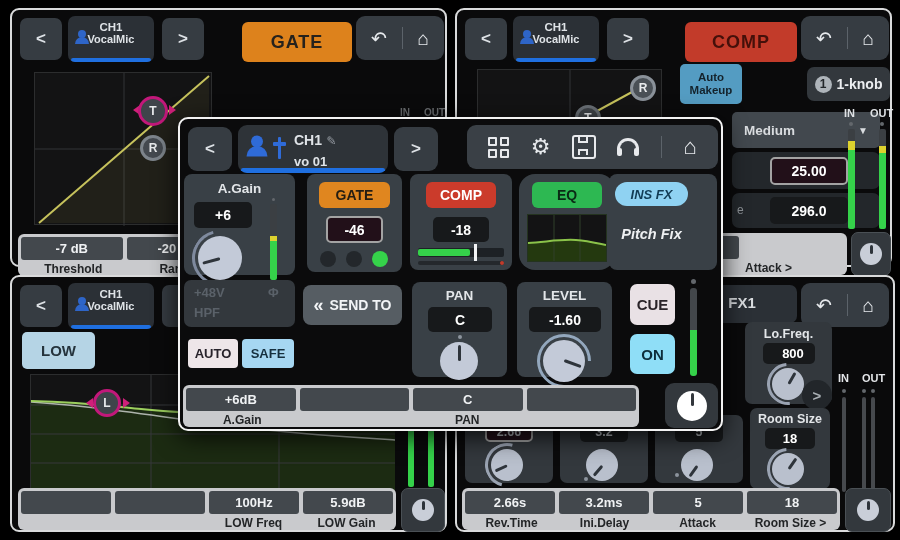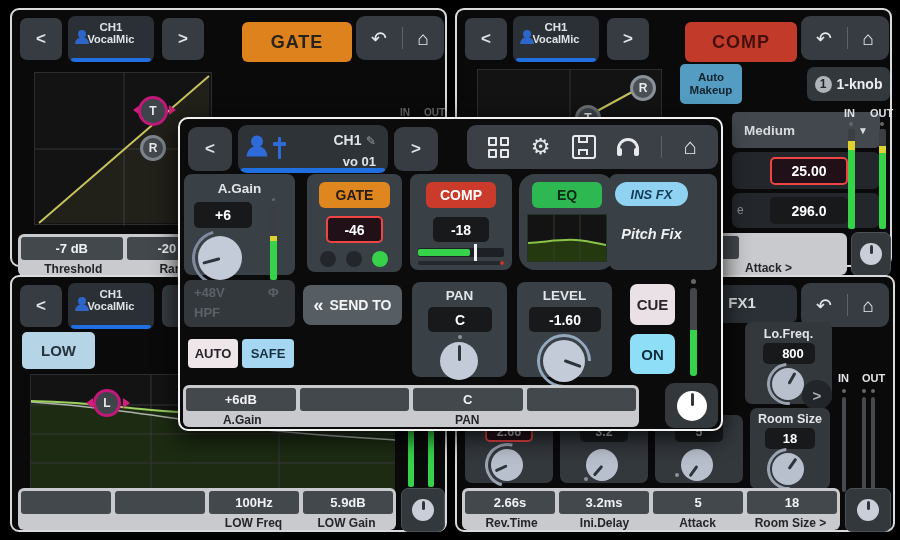--- a/index.html
+++ b/index.html
@@ -23,21 +23,21 @@
   .handle{position:absolute;border-radius:50%;display:flex;align-items:center;justify-content:center;font-weight:bold;font-size:12px;color:#e8eaec;box-sizing:border-box;background:#3f444a;}
   .tri{position:absolute;width:0;height:0;border-top:5px solid transparent;border-bottom:5px solid transparent;}
   .footer{position:absolute;background:#c9cacd;border-radius:6px;padding:3px 3px 0 3px;box-sizing:border-box;}
   .segs{display:flex;gap:4px;height:23px;}
   .seg{flex:1;background:#43484d;border-radius:3px;color:#f0f2f4;font-weight:bold;font-size:13px;display:flex;align-items:center;justify-content:center;}
   .labels{display:flex;height:17px;align-items:center;}
   .lab{flex:1;text-align:center;color:#232527;font-weight:bold;font-size:12px;}
   .card{position:absolute;background:#394046;border-radius:8px;}
   .subcard{position:absolute;background:#33383d;border-radius:7px;}
   .vbadge{position:absolute;background:#17191b;border-radius:5px;color:#fff;font-weight:bold;font-size:14px;display:flex;align-items:center;justify-content:center;box-sizing:border-box;}
-  .vbadge.sel{border:2px solid #ef4444;background:#221019;}
+  .vbadge.sel{border:2px solid #a3a3a3;background:#221019;}
   .pill{position:absolute;border-radius:6px;display:flex;align-items:center;justify-content:center;font-weight:bold;font-size:14px;}
   .knob{position:absolute;border-radius:50%;background:#c3cad8;}
   .knob .tick{position:absolute;left:50%;top:8%;width:3px;height:42%;margin-left:-1.5px;background:#2e343b;border-radius:2px;transform-origin:50% 100%;transform:rotate(var(--rot,0deg));}
   .arc{position:absolute;border-radius:50%;border:3px solid #8e9cb0;box-sizing:border-box;}
   .mbar{position:absolute;display:flex;flex-direction:column;overflow:hidden;border-radius:2px;}
   .dot{position:absolute;border-radius:50%;background:#63676c;}
   .cardlab{position:absolute;width:100%;text-align:center;font-weight:bold;font-size:13.5px;color:#e3e6e9;}
   .btn{position:absolute;border-radius:6px;display:flex;align-items:center;justify-content:center;font-weight:bold;box-sizing:border-box;}
   .dim{color:#8b9095;}
 </style>
@@ -318,21 +318,21 @@
     <div class="chev" style="left:8px;top:8px;width:44px;height:44px;border-radius:9px;">
         <span>&lt;</span>
       </div>
     <div class="chbadge" style="left:58px;top:6px;width:150px;height:48px;border-radius:9px;background:#2e3338;">
       <div class="headicon" style="left:12px;top:14px;transform:scale(1.5);">
           <div class="h"></div>
           <div class="b"></div>
         </div>
       <div class="abs" style="left:40px;top:12px;width:3px;height:22px;background:#2f6bd8;border-radius:1px;"></div>
       <div class="abs" style="left:35px;top:17px;width:13px;height:4px;background:#2f6bd8;border-radius:1px;"></div>
-      <div class="abs" style="left:56px;top:5px;right:12px;text-align:right;line-height:1.3;">
+      <div class="abs" style="left:56px;top:5px;right:12px;text-align:left;line-height:1.3;">
         <span style="font-size:14px;font-weight:bold;">CH1</span>
         <span style="font-size:12px;color:#979da4;">✎</span><br>
         <span style="font-size:13px;font-weight:bold;">vo 01</span>
       </div>
       <div class="underline" style="height:5px;"></div>
     </div>
     <div class="chev" style="left:214px;top:8px;width:44px;height:44px;border-radius:9px;">
         <span>&gt;</span>
       </div>
 

